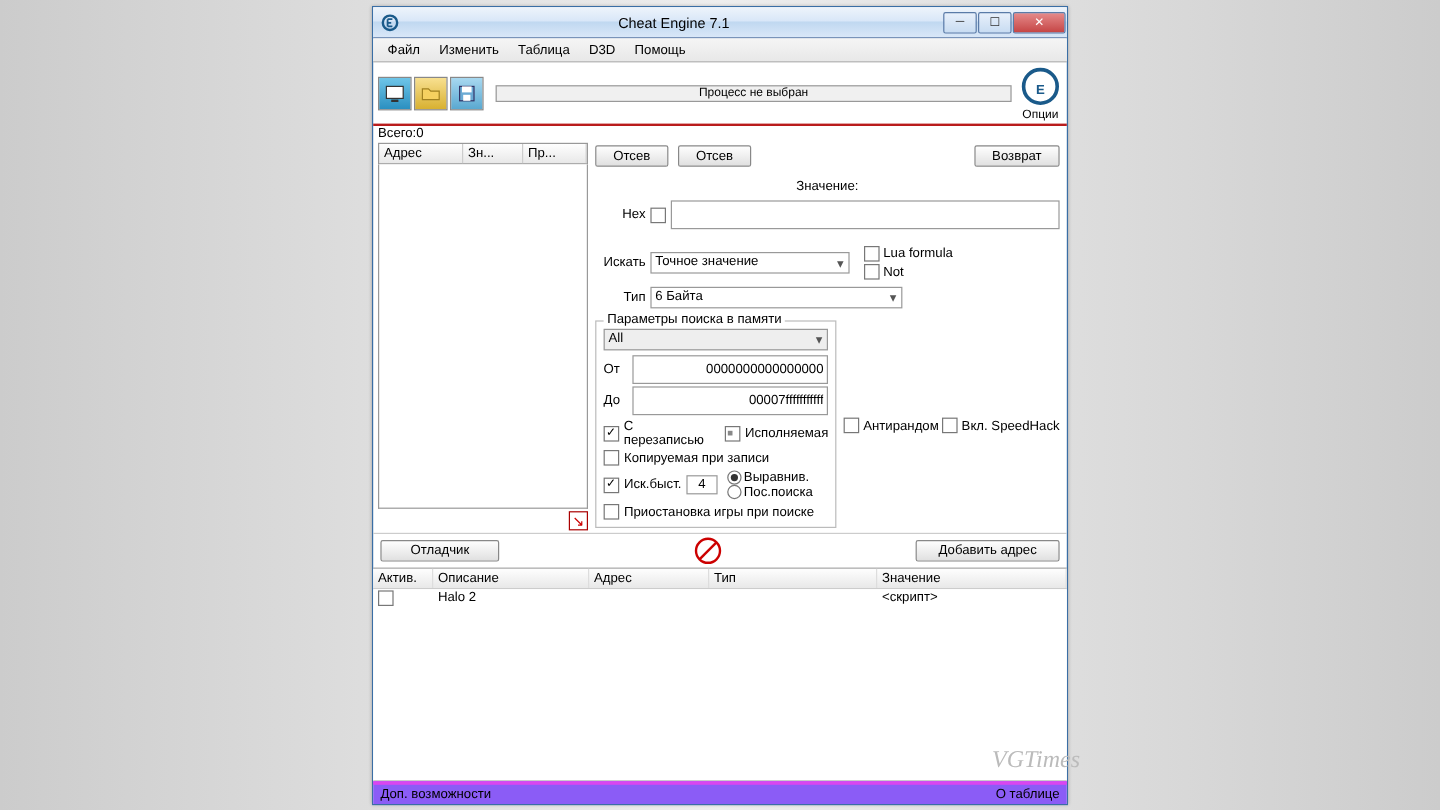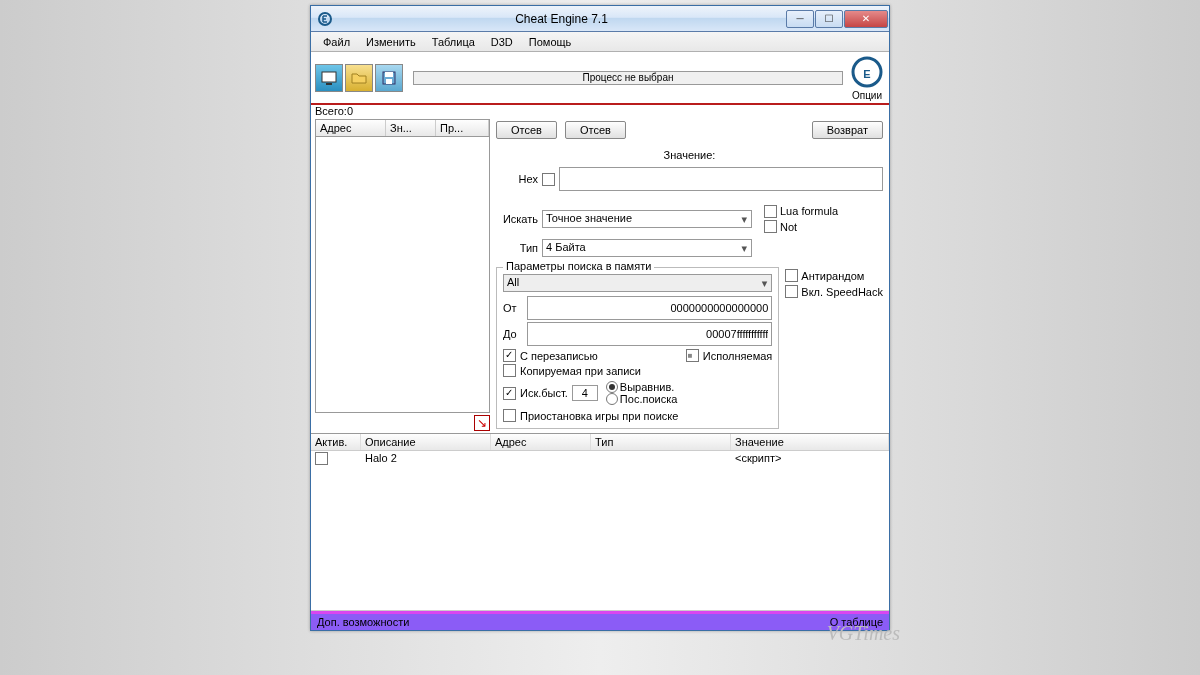--- a/index.html
+++ b/index.html
@@ -139,35 +139,35 @@
 
       <div style="text-align:center;margin-top:6px">Значение:</div>
       <div class="form-row">
         <span class="form-label">Hex</span>
         <span class="checkbox"></span>
         <input class="input-text" style="">
       </div>
 
       <div class="form-row" style="position:relative;margin-top:10px">
         <span class="form-label">Искать</span>
-        <div class="select" style="width:210px;flex:none"><span>Точное значение</span></div>
+        <div class="select" style="width:166px;flex:none"><span>Точное значение</span></div>
         <div style="margin-left:8px;display:flex;flex-direction:column;gap:2px">
           <label style="display:flex;gap:3px;align-items:flex-start">
               <span class="checkbox"></span>
               <span>Lua formula</span>
             </label>
           <label style="display:flex;gap:3px;align-items:center">
               <span class="checkbox"></span>
               <span>Not</span>
             </label>
         </div>
       </div>
       <div class="form-row">
         <span class="form-label">Тип</span>
-        <div class="select" style="width:210px;flex:none"><span>4 Байта</span></div>
+        <div class="select" style="width:210px;flex:none"><span>6 Байта</span></div>
       </div>
 
       <div style="display:flex;gap:6px;margin-top:4px">
         <div class="fieldset" style="flex:1">
           <div class="fieldset-legend">Параметры поиска в памяти</div>
           <div class="select" style="width:100%;background:#eee"><span>All</span></div>
           <div class="form-row" style="margin-top:4px">
               <span style="width:20px">От</span>
               <input class="input-text" style="text-align: right;" value="0000000000000000">
             </div>
@@ -199,34 +199,41 @@
                   <span class="radio"></span>
                   <span>Пос.поиска</span>
                 </label>
             </div>
           </div>
           <div class="form-row" style="margin-top:4px">
               <span class="checkbox"></span>
               <span>Приостановка игры при поиске</span>
             </div>
         </div>
-        <div style="display:flex;flex-direction:column;gap:3px;padding-top:4px">
+        <div style="display:flex;flex-direction:row;gap:3px;padding-top:4px">
           <label style="display:flex;gap:3px;align-items:center">
               <span class="checkbox"></span>
               <span>Антирандом</span>
             </label>
           <label style="display:flex;gap:3px;align-items:center">
               <span class="checkbox"></span>
               <span>Вкл. SpeedHack</span>
             </label>
         </div>
       </div>
     </div>
   </div>
 
+  <div class="mid-bar">
+    <button class="btn" style="padding:2px 24px">Отладчик</button>
+    <div class="spacer"></div>
+    <div class="no-sign"></div>
+    <div class="spacer"></div>
+    <button class="btn" style="padding:2px 18px">Добавить адрес</button>
+  </div>
 
   <div class="addr-table">
     <div class="addr-header">
       <div class="ah-col" style="width:50px">Актив.</div>
       <div class="ah-col" style="width:130px">Описание</div>
       <div class="ah-col" style="width:100px">Адрес</div>
       <div class="ah-col" style="width:140px">Тип</div>
       <div class="ah-col" style="flex:1">Значение</div>
     </div>
     <div class="addr-body">

